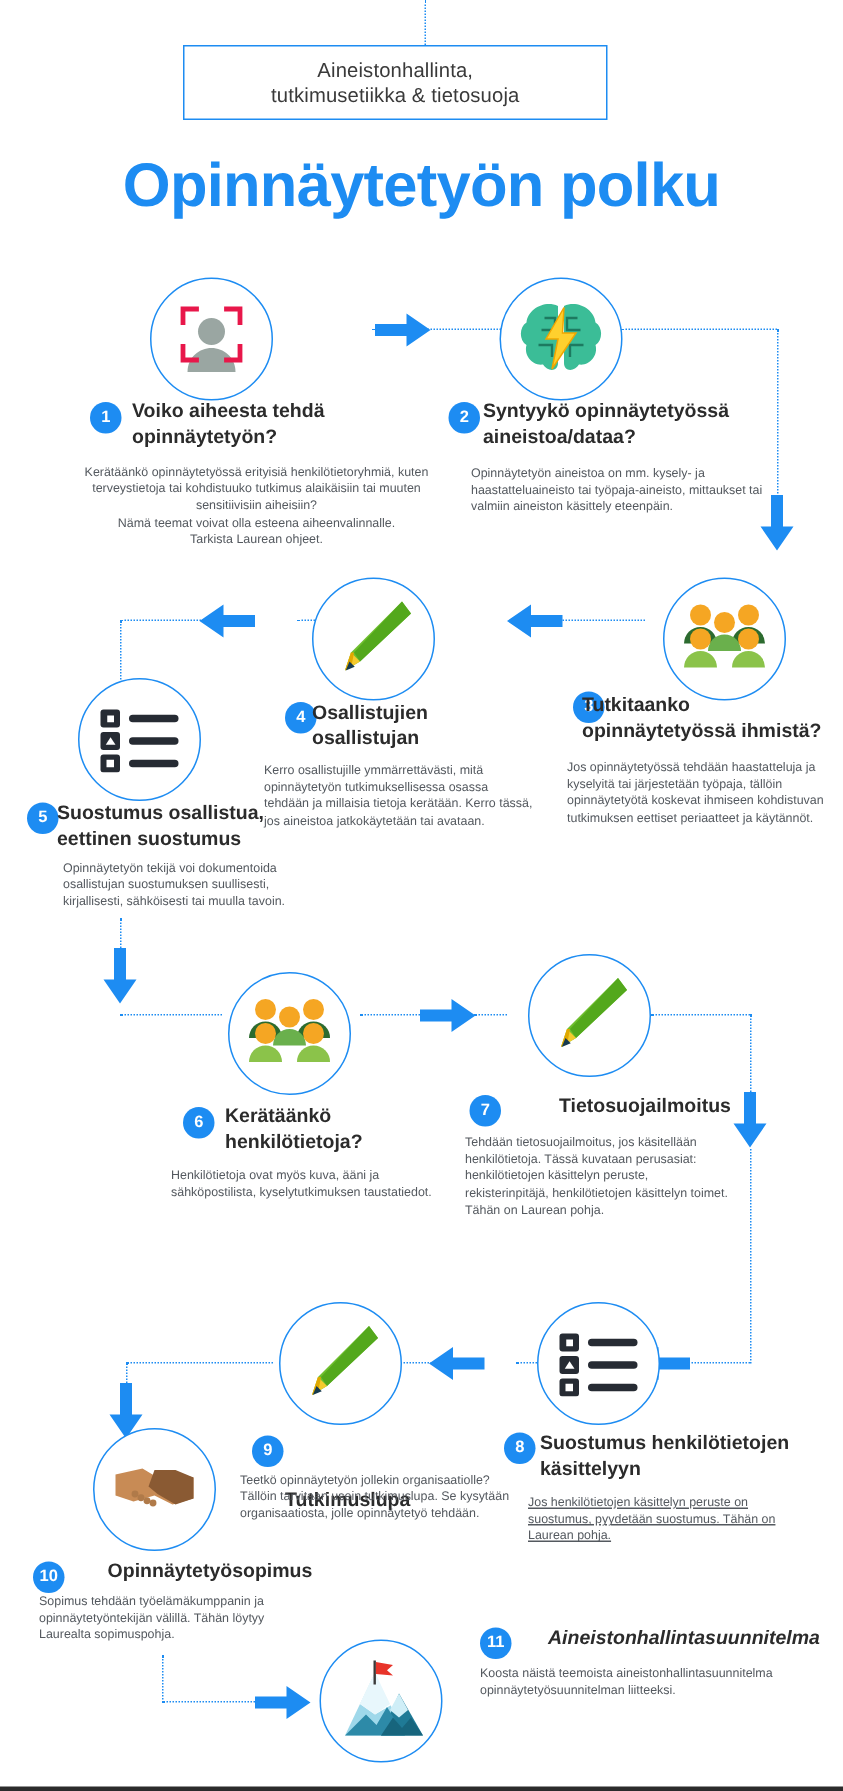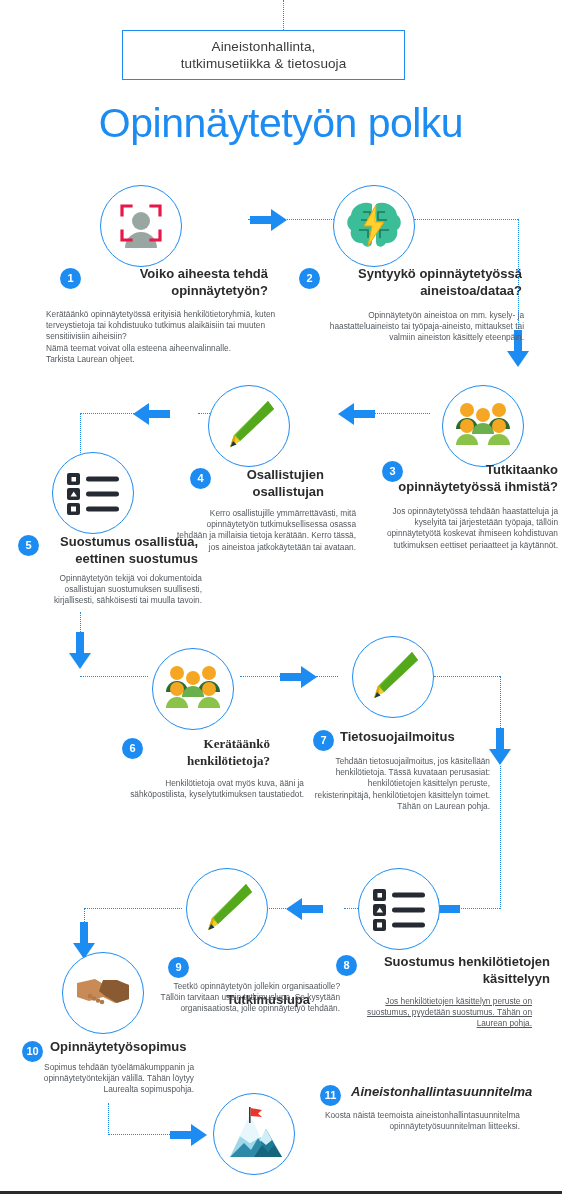--- a/index.html
+++ b/index.html
@@ -36,21 +36,21 @@
     left: 283px; top: 0px;
     width: 0; height: 30px;
     border-left: 1.5px dotted #1d8cf2;
   }
   .main-title {
     position: absolute;
     left: 0; top: 100px;
     width: 562px;
     text-align: center;
     font-size: 41px;
-    font-weight: normal;
+    font-weight: bold;
     color: #1d8cf2;
     letter-spacing: -0.5px;
     white-space: nowrap;
   }
 
   
   .step { position: absolute; }
   .circle {
     position: absolute;
     border: 1.6px solid #1d8cf2;
@@ -74,22 +74,22 @@
     font-weight: bold;
     color: #2b2b2b;
     line-height: 17px;
   }
   .body {
     position: absolute;
     font-size: 8.3px;
     line-height: 11.2px;
     color: #54595f;
   }
-  .ctr { text-align: right; }
-  .lft { text-align: left; }
+  .ctr { text-align: left; }
+  .lft { text-align: center; }
 
   
   .dot-h {
     position: absolute;
     height: 0;
     border-top: 1.6px dotted #1d8cf2;
   }
   .dot-v {
     position: absolute;
     width: 0;
@@ -302,21 +302,21 @@
         <path d="M34 28 a11 11 0 0 1 22 0 z" fill="#2c6b2f"></path>
         <circle cx="29" cy="14" r="7" fill="#f5a623"></circle>
         <path d="M18 33 a11 11 0 0 1 22 0 z" fill="#6ab04c"></path>
         <circle cx="13" cy="25" r="7" fill="#f5a623"></circle>
         <path d="M2 44 a11 11 0 0 1 22 0 z" fill="#8bc34a"></path>
         <circle cx="45" cy="25" r="7" fill="#f5a623"></circle>
         <path d="M34 44 a11 11 0 0 1 22 0 z" fill="#8bc34a"></path>
       </svg>
     </div>
     <div class="badge" style="left:122px; top:738px;">6</div>
-    <div class="heading ctr" style="left:150px; top:735px; width:120px;font-family:Liberation Serif, serif;">
+    <div class="heading ctr" style="left:150px; top:735px; width:120px;">
       <span>Kerätäänkö</span><br>
       <span>henkilötietoja?</span>
     </div>
     <div class="body ctr" style="left:114px; top:778px; width:190px;">Henkilötietoja ovat myös kuva, ääni ja sähköpostilista, kyselytutkimuksen taustatiedot.</div>
   </div>
 
   <div class="step">
     <div class="circle" style="left:352px; top:636px; width:82px; height:82px;">
       <svg width="58" height="58" viewBox="0 0 58 58">
         <path d="M48 4 L54 12 L20 44 L10 50 L14 38 z" fill="#6fbf2f"></path>

